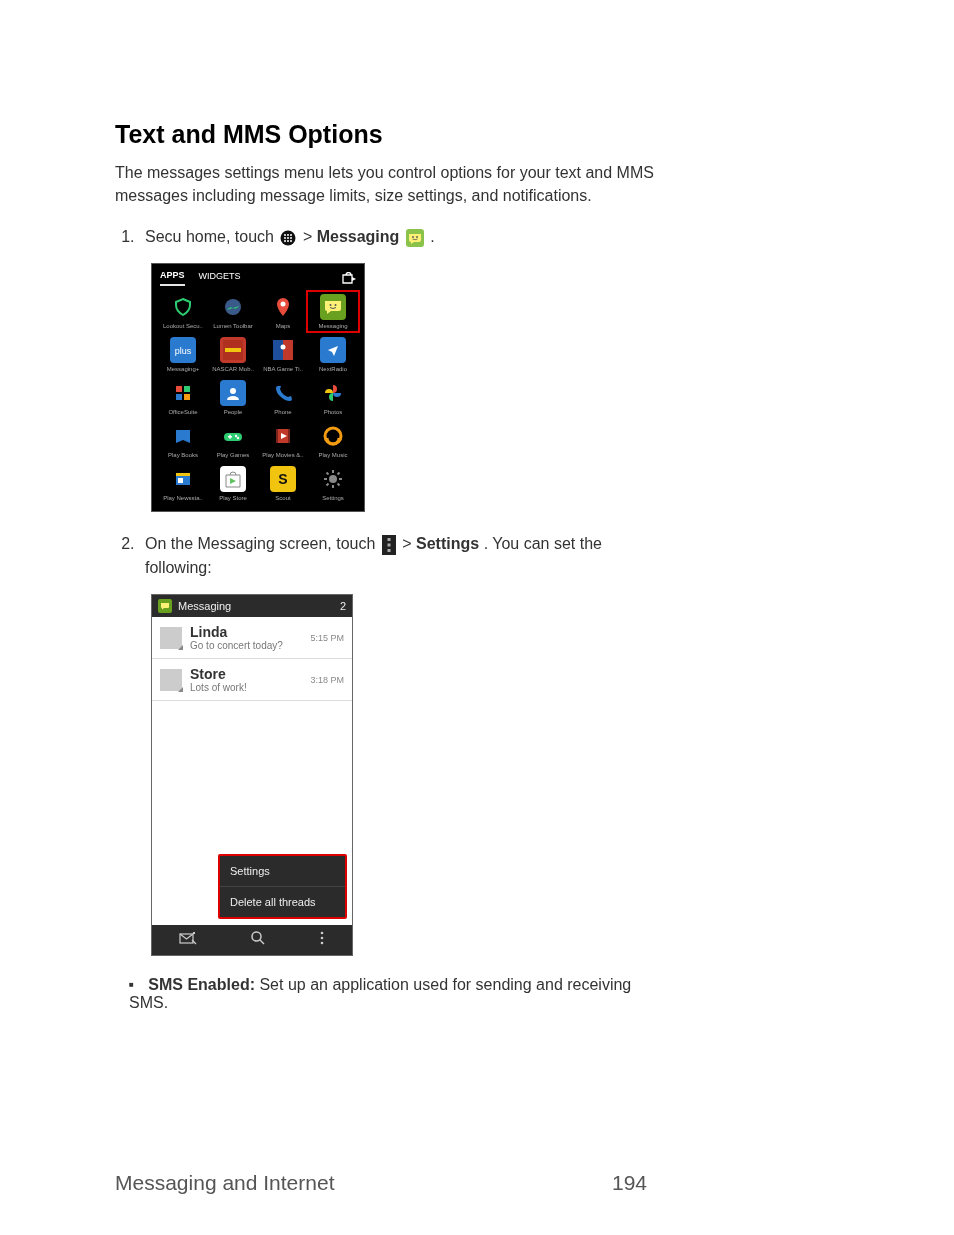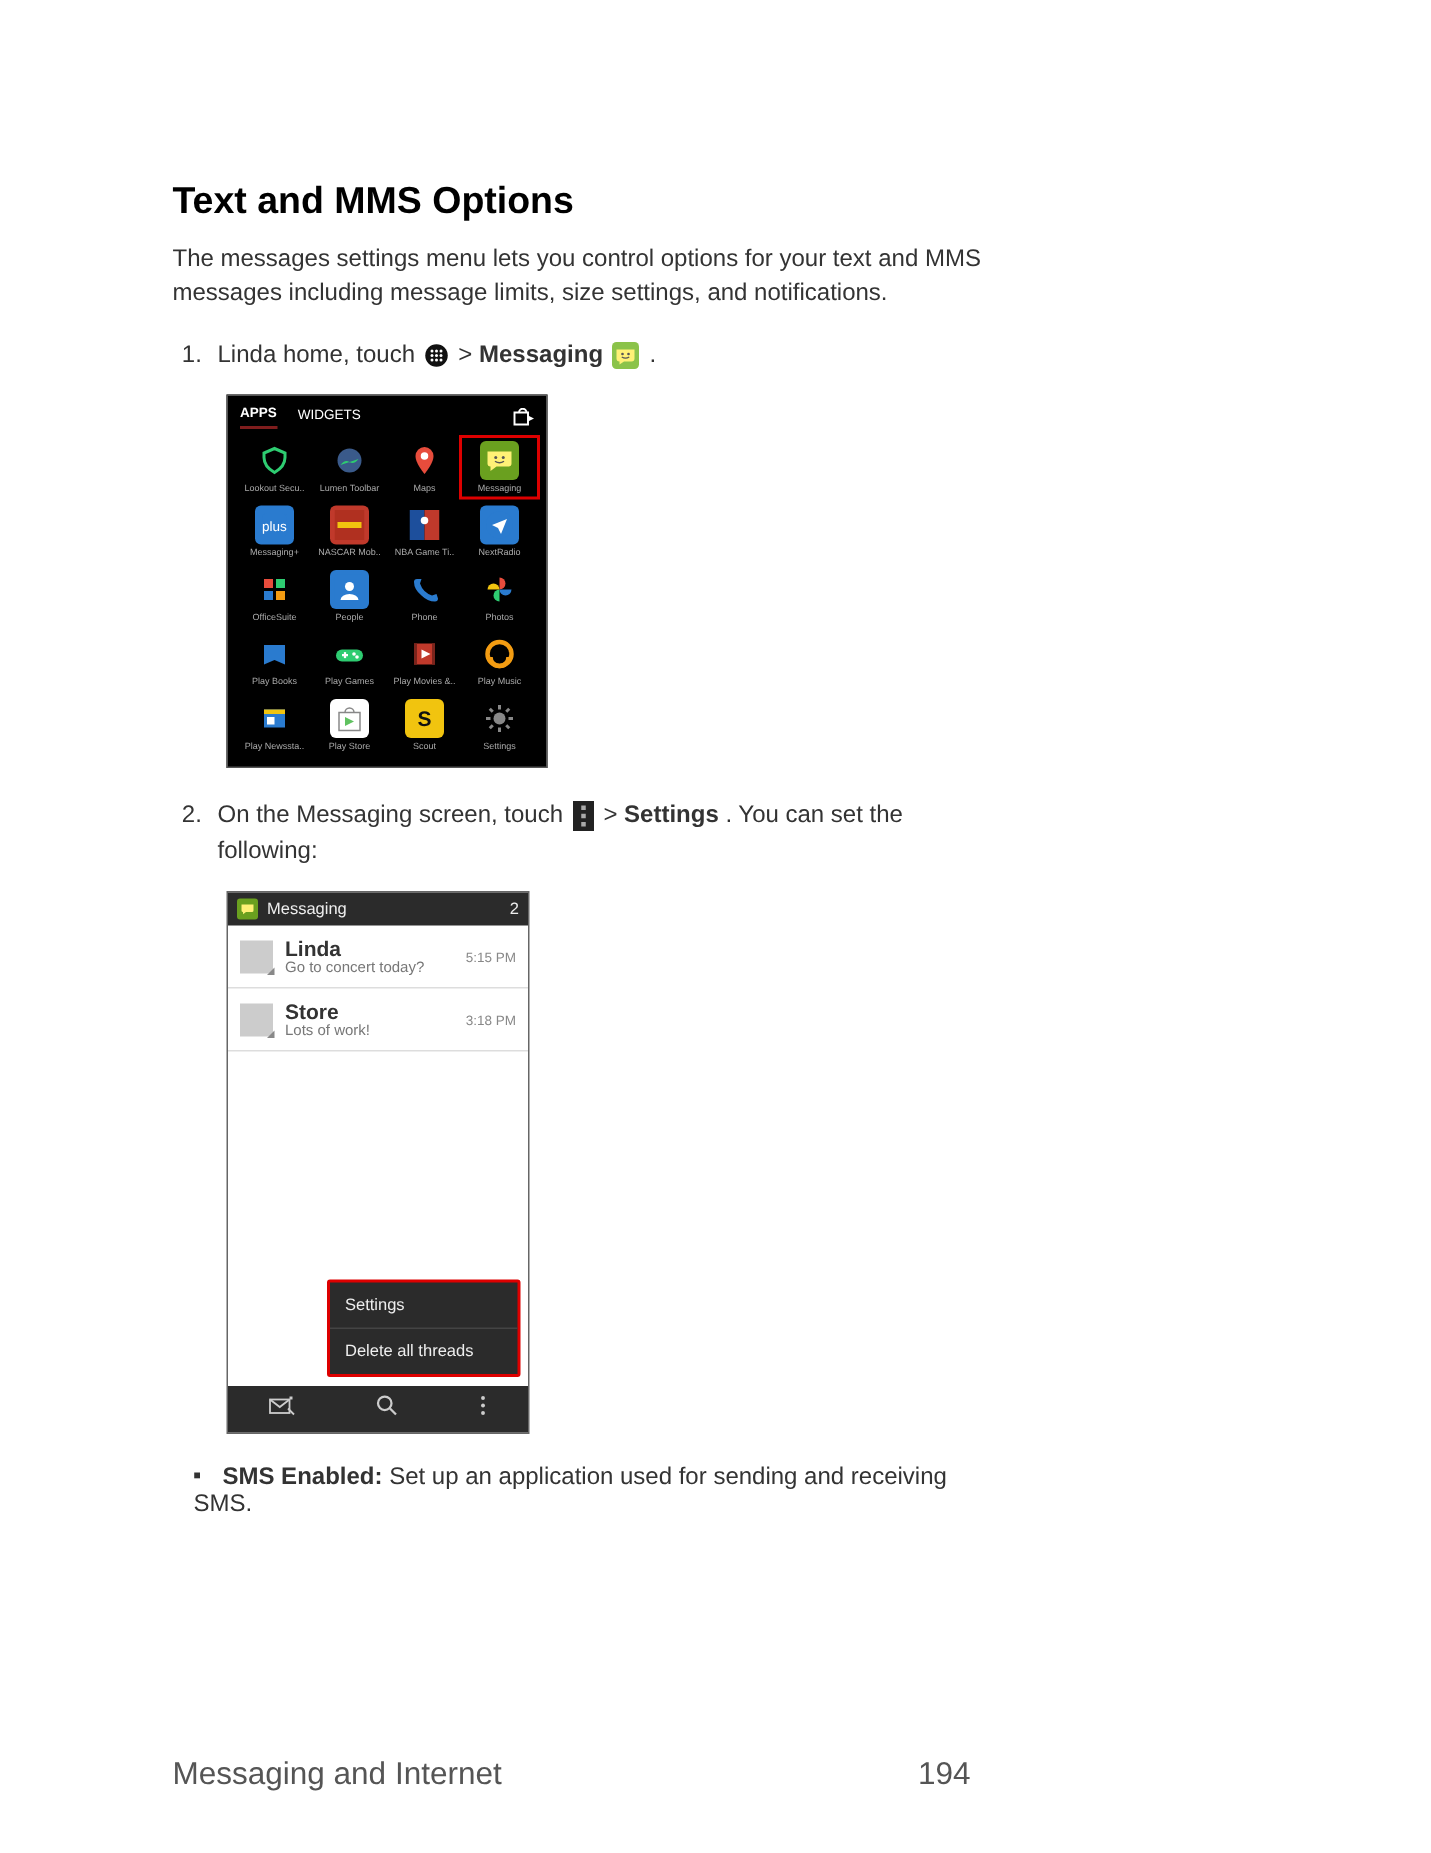--- a/index.html
+++ b/index.html
@@ -57,21 +57,21 @@
     display: flex;
     align-items: center;
     color: #fff;
     font-size: 9px;
     padding: 6px 8px 2px 8px;
   }
   .p1-tab {
     margin-right: 14px;
     padding-bottom: 4px;
   }
-  .p1-tab.active { border-bottom: 2px solid #7f1d1d; font-weight: bold; }
+  .p1-tab.active { border-bottom: 2px solid #e5e5e5; font-weight: bold; }
   .p1-top .spacer { flex: 1; }
   .shop-icon svg { display:block; }
   .apps-grid {
     display: grid;
     grid-template-columns: repeat(4, 1fr);
     row-gap: 4px;
     padding: 4px 6px 8px 6px;
   }
   .app {
     display: flex;
@@ -185,21 +185,21 @@
 <body>
 
 <div class="page">
   <h1 class="heading">Text and MMS Options</h1>
   <p class="intro">The messages settings menu lets you control options for your text and MMS messages including message limits, size settings, and notifications.</p>
 
   <ol class="steps">
 
     <li>
       <div class="step-text">
-        <span>Linda home, touch </span>
+        <span>Secu home, touch </span>
         <span class="inline-icon">
           <svg width="16" height="16" viewBox="0 0 16 16">
               <circle cx="8" cy="8" r="7.5" fill="#111"></circle>
               <g fill="#fff">
                 <circle cx="5" cy="5" r="1"></circle>
                 <circle cx="8" cy="5" r="1"></circle>
                 <circle cx="11" cy="5" r="1"></circle>
                 <circle cx="5" cy="8" r="1"></circle>
                 <circle cx="8" cy="8" r="1"></circle>
                 <circle cx="11" cy="8" r="1"></circle>

